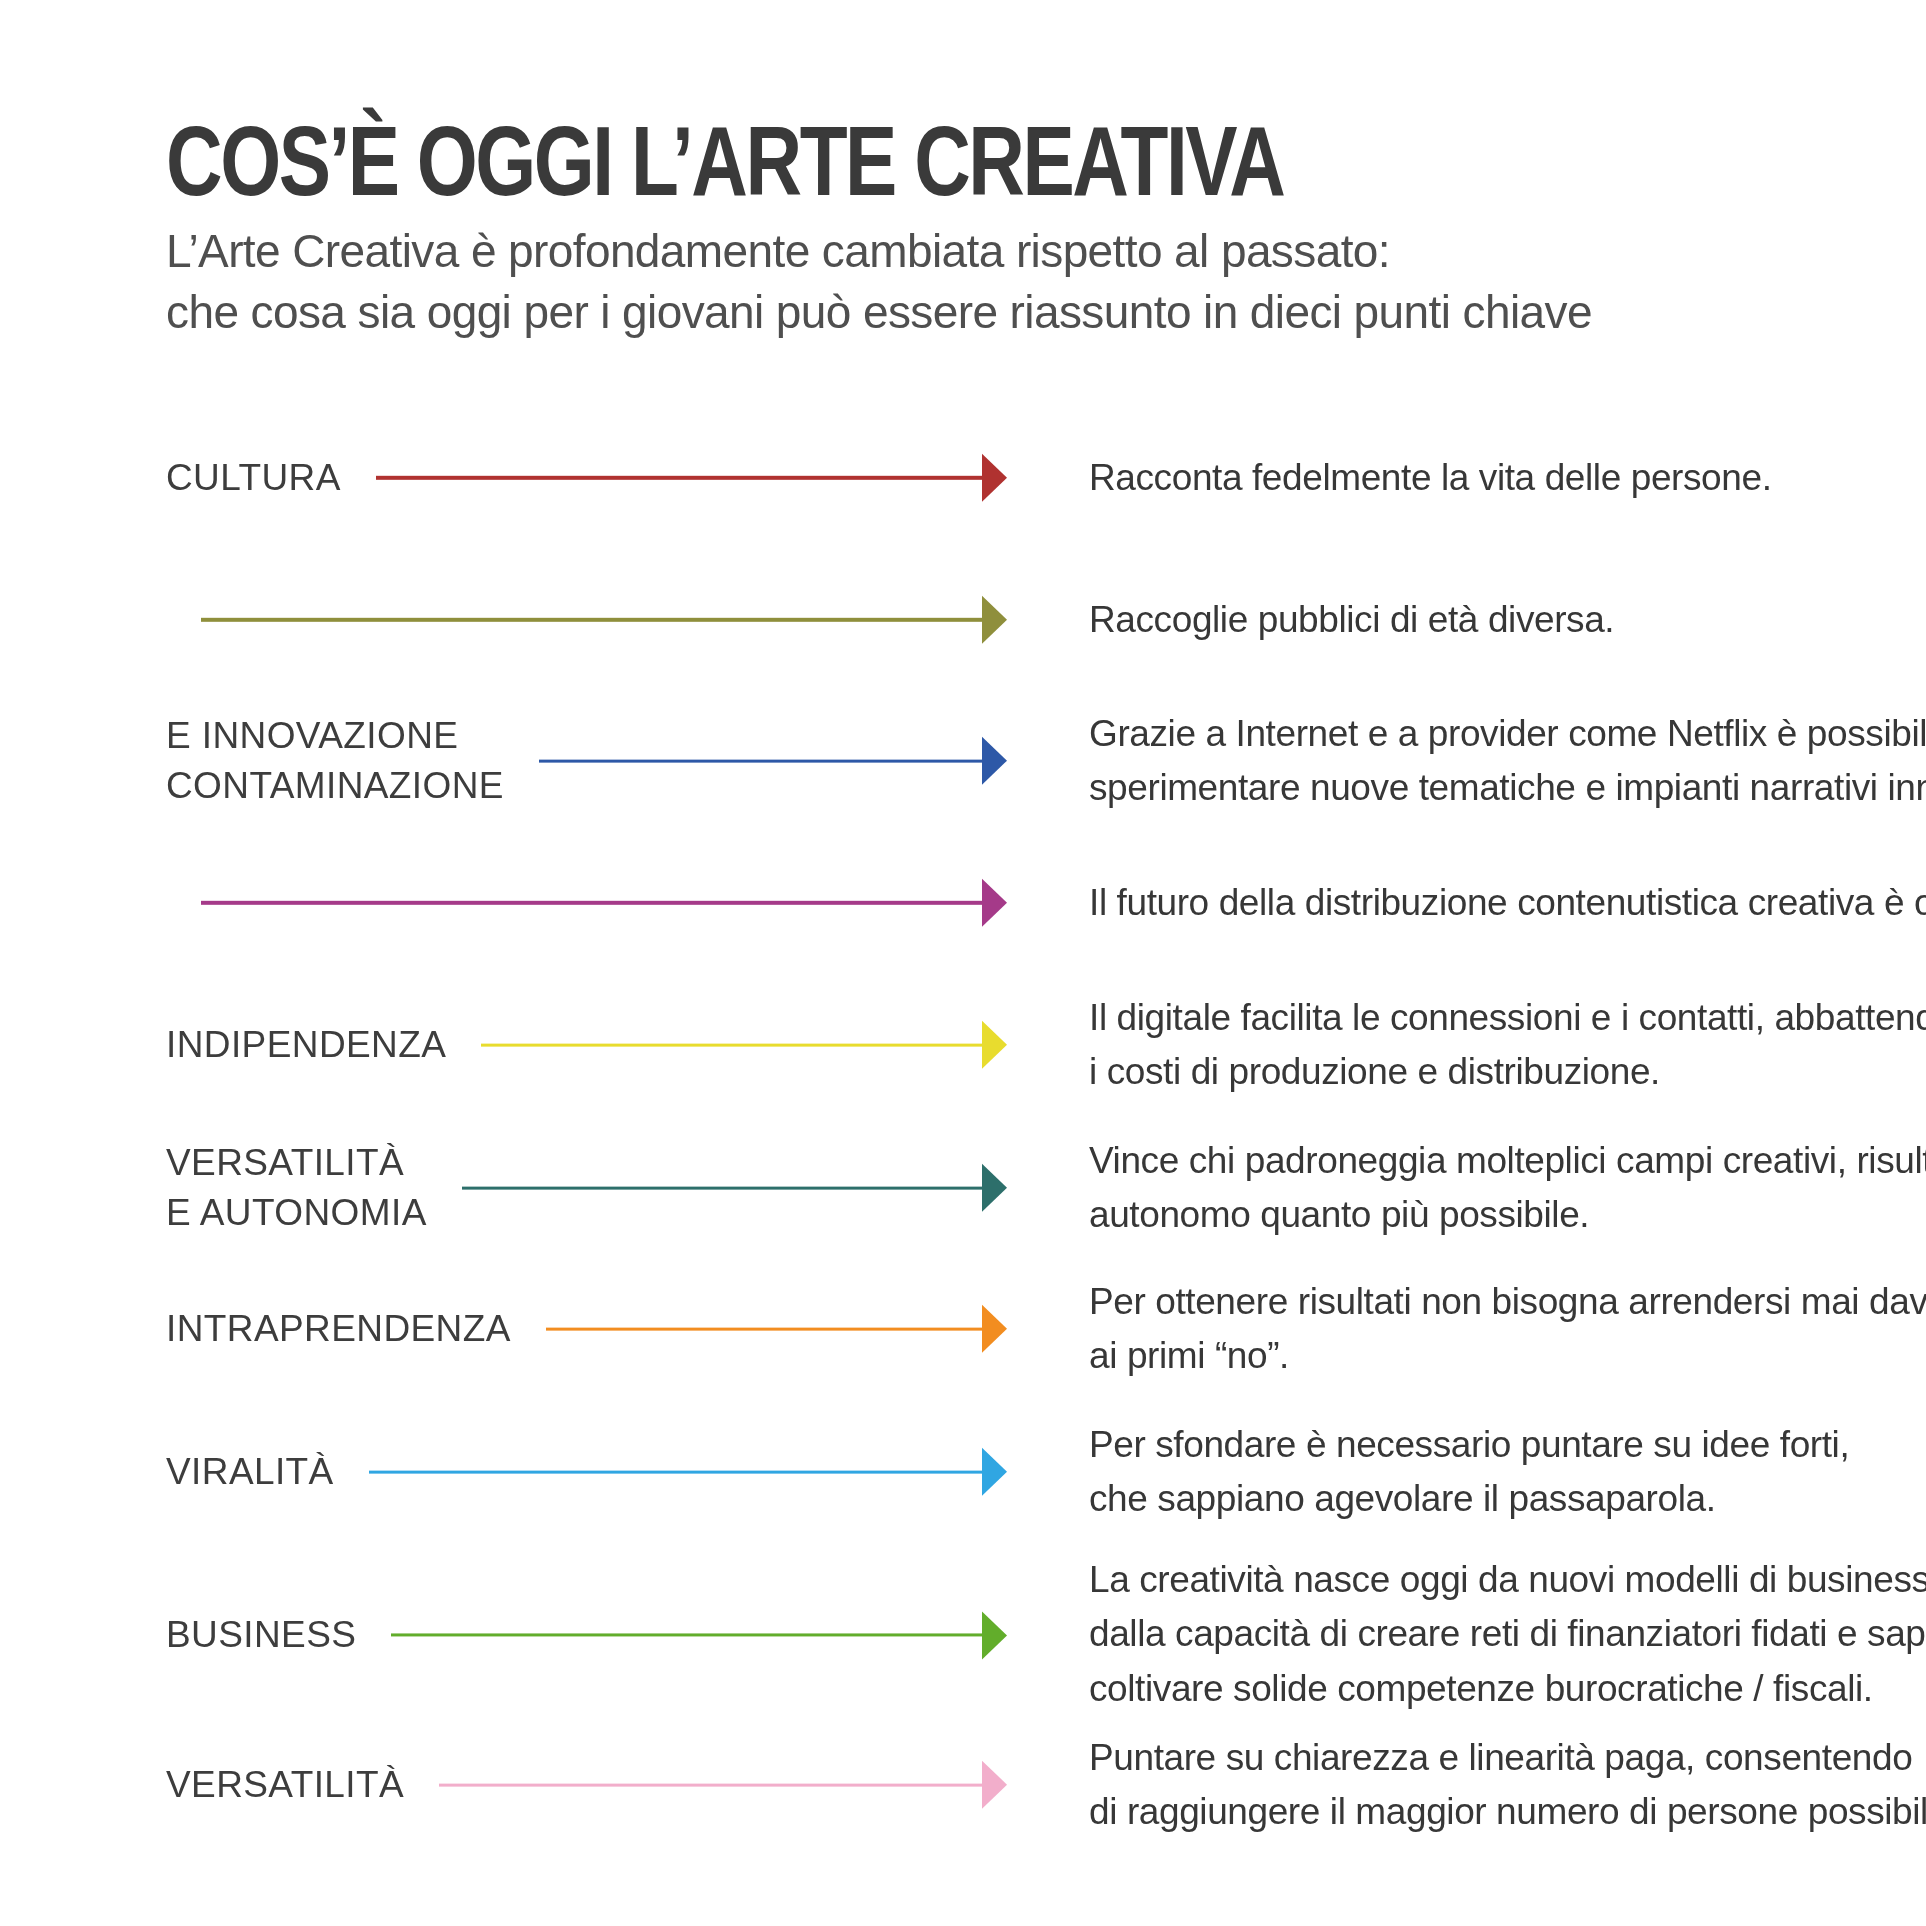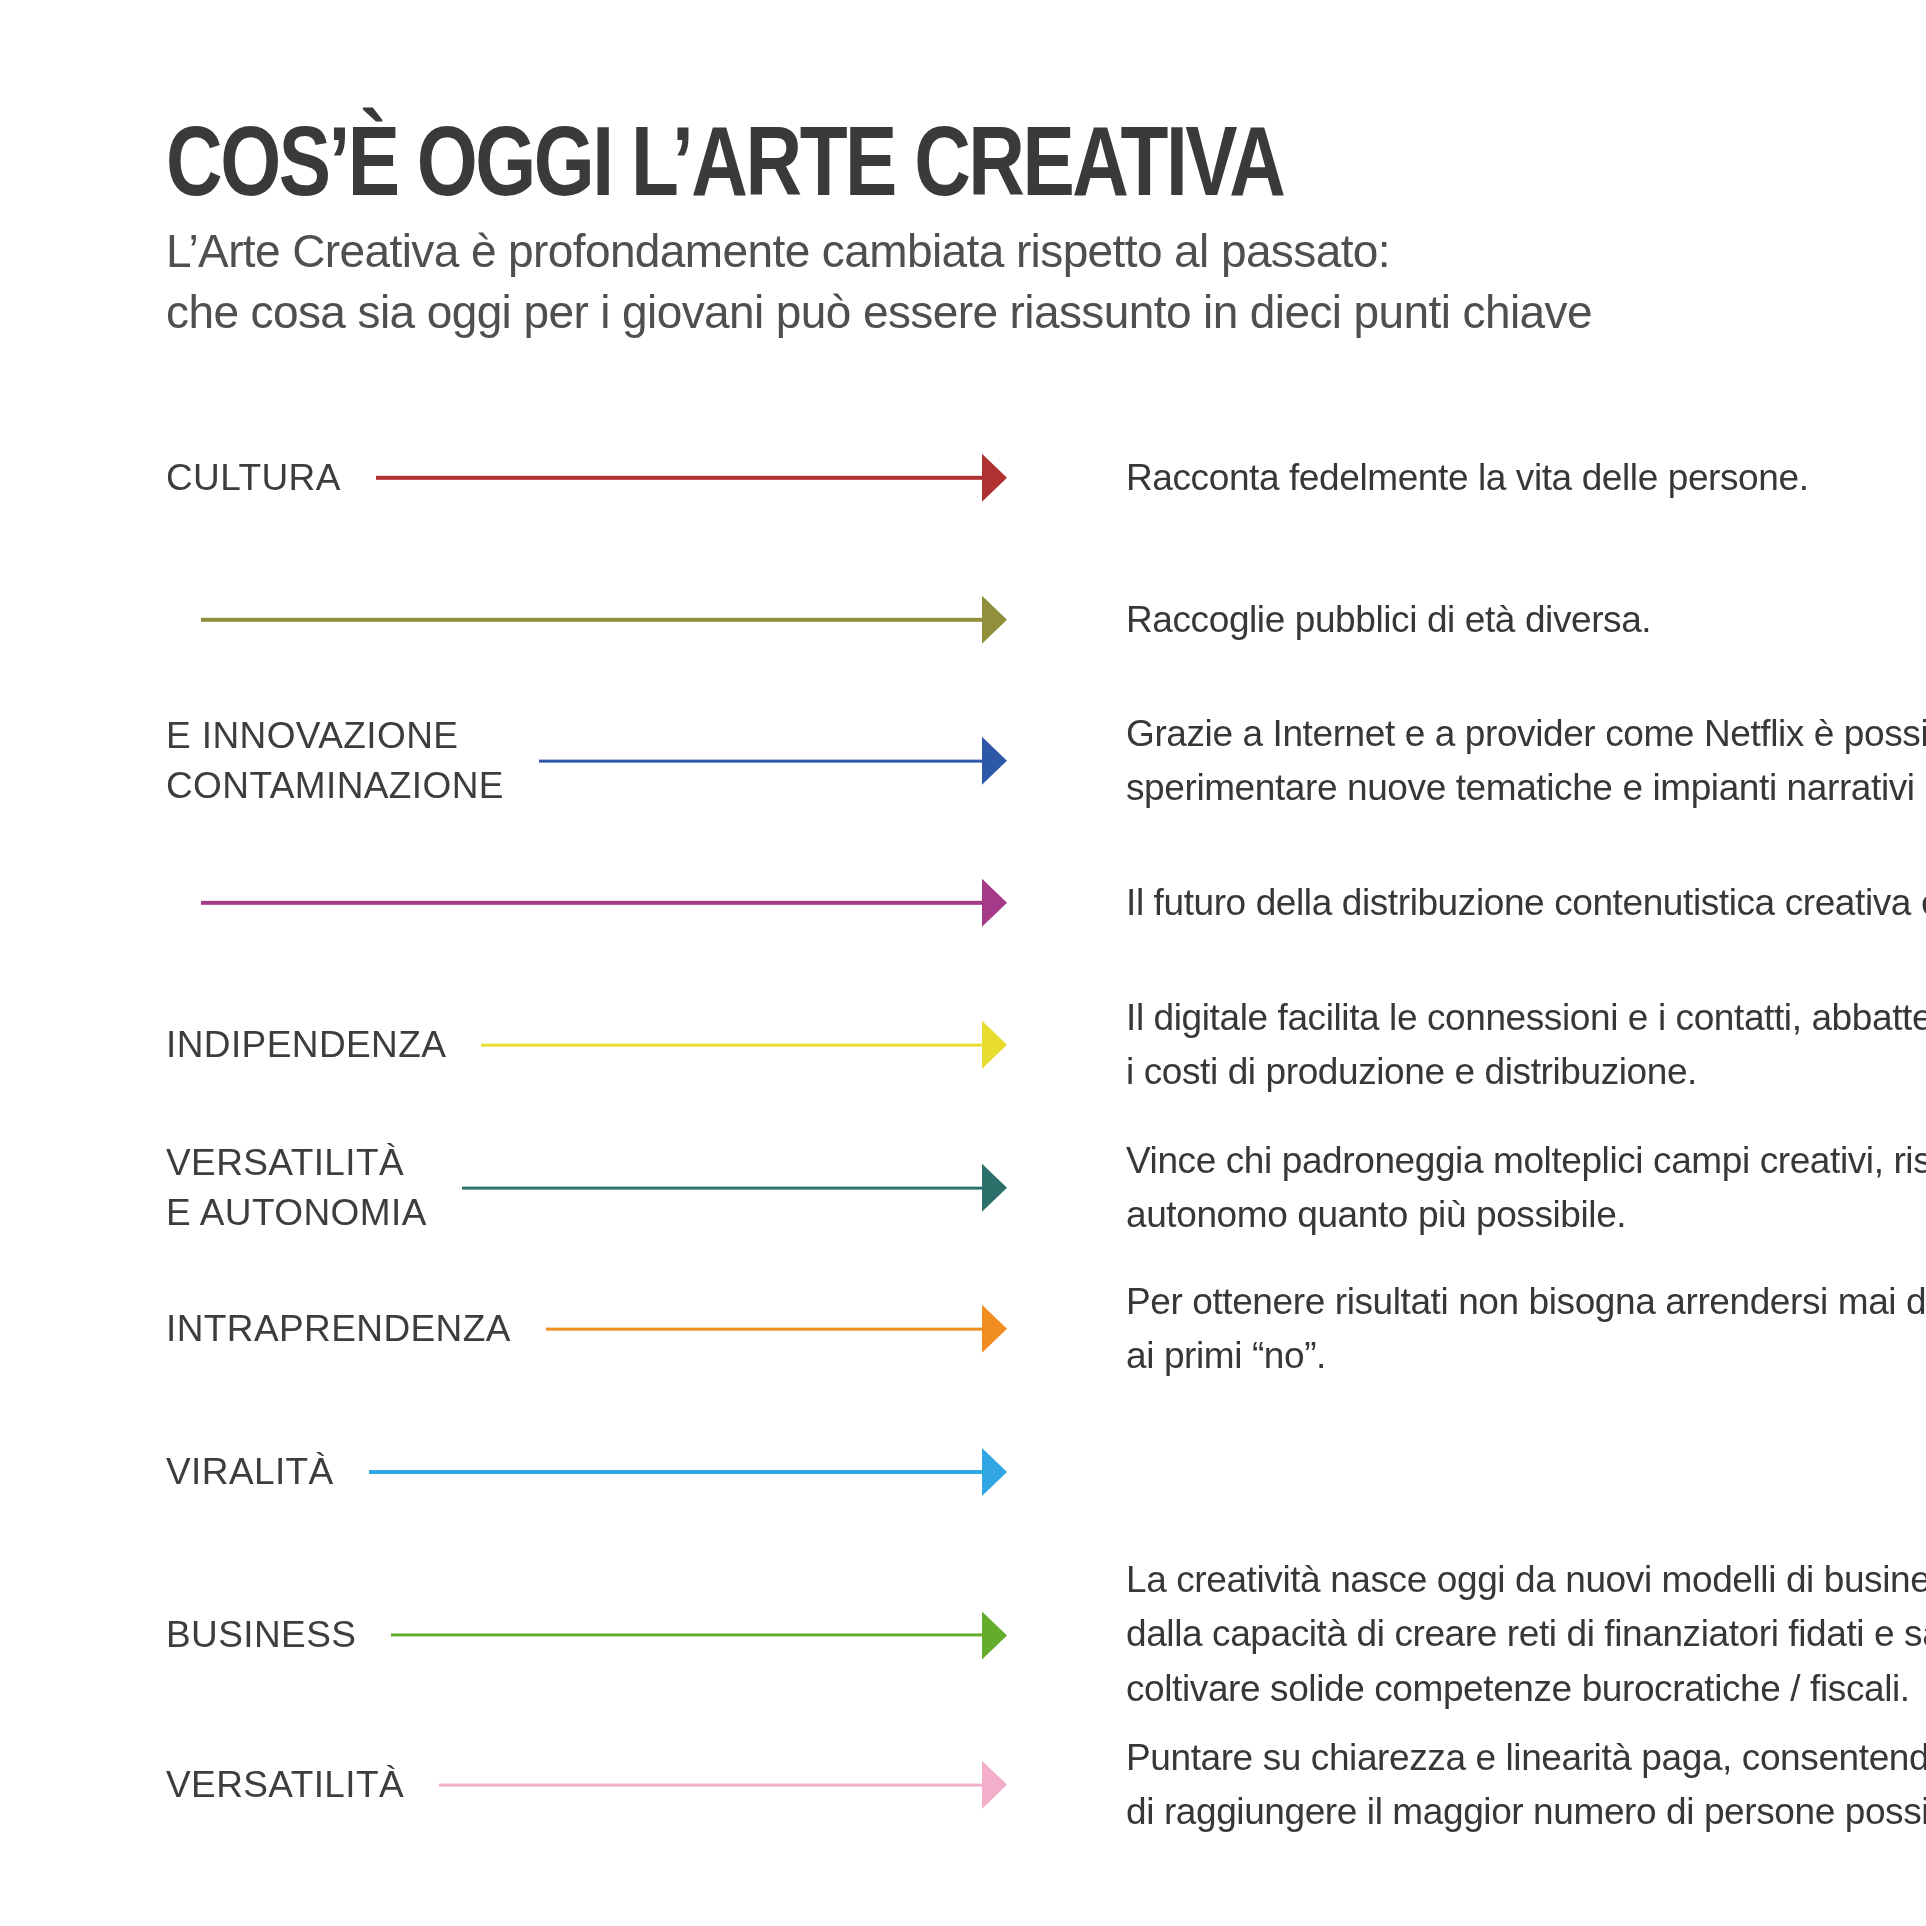--- a/index.html
+++ b/index.html
@@ -42,21 +42,21 @@
     flex:1 1 auto;display:flex;align-items:center;margin-left:35px;
   }
   .arrow-line{flex:1 1 auto;height:3.5px;}
   .arrow-head{
     flex:0 0 auto;width:0;height:0;
     border-left:25px solid #000;
     border-top:24px solid transparent;
     border-bottom:24px solid transparent;
   }
   .desc{
-    margin-left:119px;flex:0 0 auto;
+    margin-left:82px;flex:0 0 auto;
     font-size:37px;color:#373737;letter-spacing:-0.4px;
     line-height:1.47;
   }
   .desc div{white-space:nowrap;}
 </style>
 </head>
 <body>
 
 <div class="page">
 
@@ -176,20 +176,24 @@
     <div class="row" style="top: 1472px;">
       <div class="row-left">
         <div class="label">
             <div>VIRALITÀ</div>
           </div>
         <div class="arrow">
           <div class="arrow-line" style="background: rgb(48, 166, 226);"></div>
           <div class="arrow-head" style="border-left-color: rgb(48, 166, 226);"></div>
         </div>
       </div>
+      <div class="desc">
+          <div>Per sfondare è necessario puntare su idee forti,</div>
+          <div>che sappiano agevolare il passaparola.</div>
+        </div>
     </div>
 
     <div class="row" style="top: 1635px;">
       <div class="row-left">
         <div class="label">
             <div>BUSINESS</div>
           </div>
         <div class="arrow">
           <div class="arrow-line" style="background: rgb(98, 173, 43);"></div>
           <div class="arrow-head" style="border-left-color: rgb(98, 173, 43);"></div>

